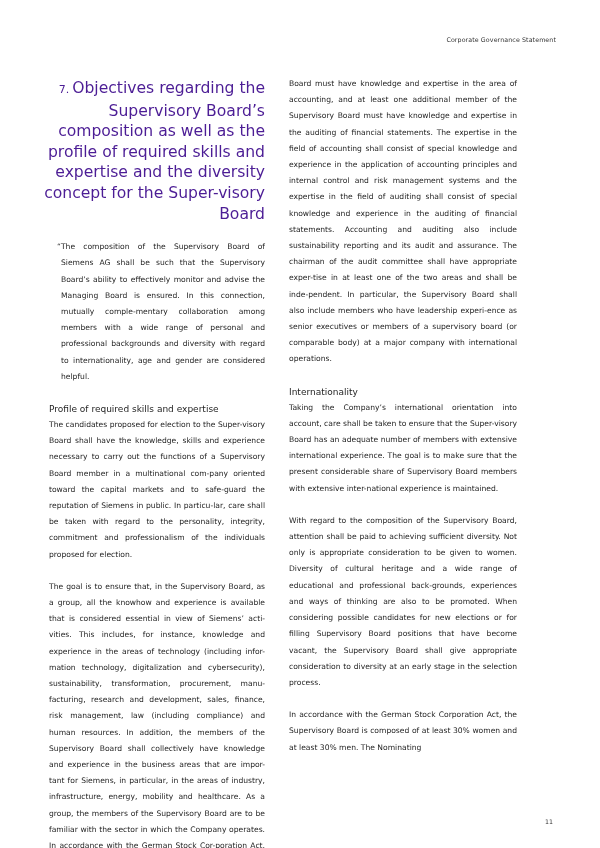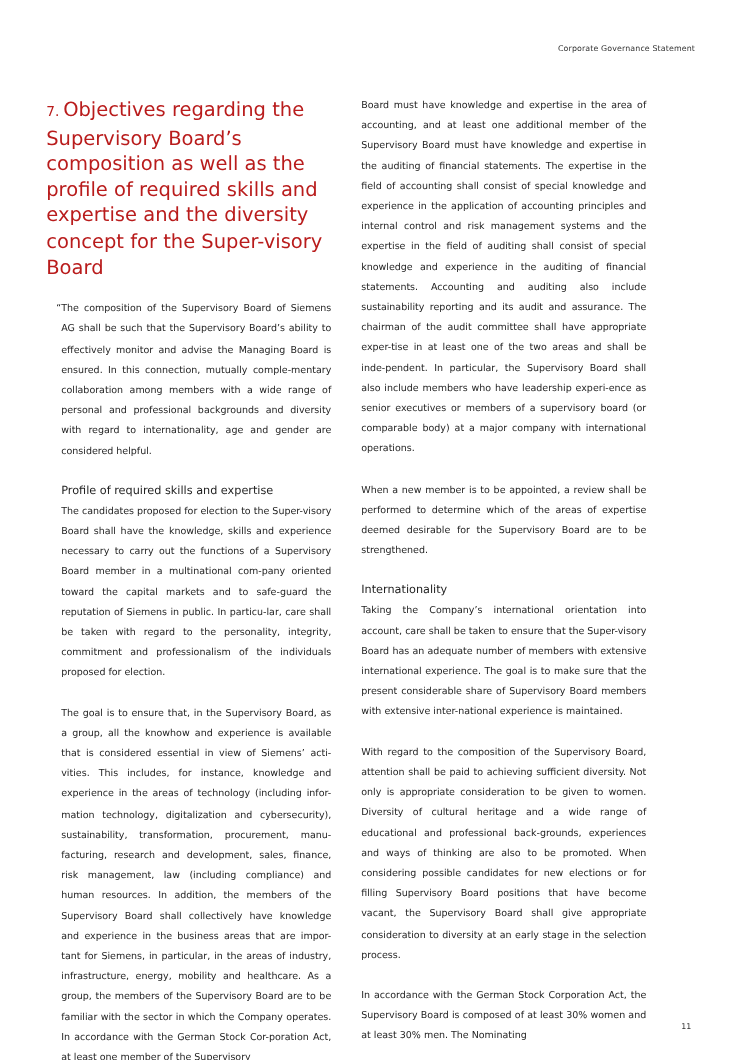--- a/index.html
+++ b/index.html
@@ -2,44 +2,43 @@
 <html><head>
 <meta charset="utf-8">
 <style>
   html, body { margin: 0; padding: 0; background: #ffffff; }
   body { width: 600px; height: 848px; position: relative; overflow: hidden;
          font-family: "DejaVu Sans", sans-serif; color: #1e1e1e; }
   .header { position: absolute; top: 36px; right: 44px; font-size: 6.3px; color: #333; letter-spacing: 0.1px; }
   .col { position: absolute; top: 78px; width: 228px; font-size: 7.6px; line-height: 16.2px; text-align: justify; }
   .col-left { left: 37px; }
   .col-right { left: 289px; top: 76px; }
-  .title { color: #b91c1c; font-size: 15.6px; line-height: 20.6px; margin: 0 0 15px 0; font-weight: normal; text-align: left; letter-spacing: 0; }
+  .title { color: #4c1d95; font-size: 15.6px; line-height: 20.6px; margin: 0 0 15px 0; font-weight: normal; text-align: right; letter-spacing: 0; }
   .title .num { font-size: 11px; margin-right: 3px; }
   p { margin: 0 0 16px 0; }
-  .quote { padding-left: 12px; text-indent: -4px; }
+  .quote { padding-left: 12px; text-indent: -4px; margin-left: 12px; }
   .sub { font-weight: normal; font-size: 9px; margin: 0; line-height: 16px; }
   .pagenum { position: absolute; top: 818px; left: 545px; font-size: 6.3px; color: #333; }
 </style>
 </head>
 <body>
 
 <div class="header">Corporate Governance Statement</div>
 
 <div class="col col-left">
   <h1 class="title"><span class="num">7.</span><span>Objectives regarding the Supervisory Board’s composition as well as the profile of required skills and expertise and the diversity concept for the Super-visory Board</span></h1>
   <p class="quote">“The composition of the Supervisory Board of Siemens AG shall be such that the Supervisory Board’s ability to effectively monitor and advise the Managing Board is ensured. In this connection, mutually comple-mentary collaboration among members with a wide range of personal and professional backgrounds and diversity with regard to internationality, age and gender are considered helpful.</p>
   <div class="quote-block" style="padding-left:12px;">
     <h2 class="sub">Profile of required skills and expertise</h2>
     <p>The candidates proposed for election to the Super-visory Board shall have the knowledge, skills and experience necessary to carry out the functions of a Supervisory Board member in a multinational com-pany oriented toward the capital markets and to safe-guard the reputation of Siemens in public. In particu-lar, care shall be taken with regard to the personality, integrity, commitment and professionalism of the individuals proposed for election.</p>
     <p>The goal is to ensure that, in the Supervisory Board, as a group, all the knowhow and experience is available that is considered essential in view of Siemens’ acti-vities. This includes, for instance, knowledge and experience in the areas of technology (including infor-mation technology, digitalization and cybersecurity), sustainability, transformation, procurement, manu-facturing, research and development, sales, finance, risk management, law (including compliance) and human resources. In addition, the members of the Supervisory Board shall collectively have knowledge and experience in the business areas that are impor-tant for Siemens, in particular, in the areas of industry, infrastructure, energy, mobility and healthcare. As a group, the members of the Supervisory Board are to be familiar with the sector in which the Company operates. In accordance with the German Stock Cor-poration Act, at least one member of the Supervisory</p>
   </div>
 </div>
 
 <div class="col col-right">
   <p>Board must have knowledge and expertise in the area of accounting, and at least one additional member of the Supervisory Board must have knowledge and expertise in the auditing of financial statements. The expertise in the field of accounting shall consist of special knowledge and experience in the application of accounting principles and internal control and risk management systems and the expertise in the field of auditing shall consist of special knowledge and experience in the auditing of financial statements. Accounting and auditing also include sustainability reporting and its audit and assurance. The chairman of the audit committee shall have appropriate exper-tise in at least one of the two areas and shall be inde-pendent. In particular, the Supervisory Board shall also include members who have leadership experi-ence as senior executives or members of a supervisory board (or comparable body) at a major company with international operations.</p>
-  <p>When a new member is to be appointed, a review shall be performed to determine which of the areas of expertise deemed desirable for the Supervisory Board are to be strengthened.</p>
   <h2 class="sub">Internationality</h2>
   <p>Taking the Company’s international orientation into account, care shall be taken to ensure that the Super-visory Board has an adequate number of members with extensive international experience. The goal is to make sure that the present considerable share of Supervisory Board members with extensive inter-national experience is maintained.</p>
   <p>With regard to the composition of the Supervisory Board, attention shall be paid to achieving sufficient diversity. Not only is appropriate consideration to be given to women. Diversity of cultural heritage and a wide range of educational and professional back-grounds, experiences and ways of thinking are also to be promoted. When considering possible candidates for new elections or for filling Supervisory Board positions that have become vacant, the Supervisory Board shall give appropriate consideration to diversity at an early stage in the selection process.</p>
   <p>In accordance with the German Stock Corporation Act, the Supervisory Board is composed of at least 30% women and at least 30% men. The Nominating</p>
 </div>
 
 <div class="pagenum">11</div>
 
 </body></html>

